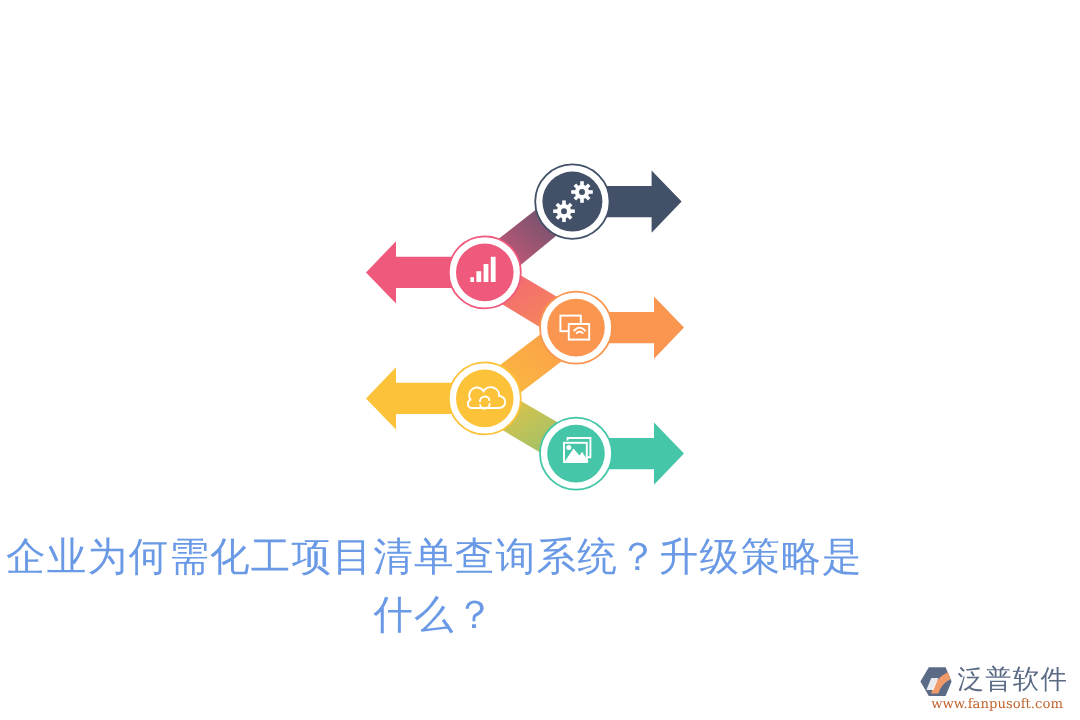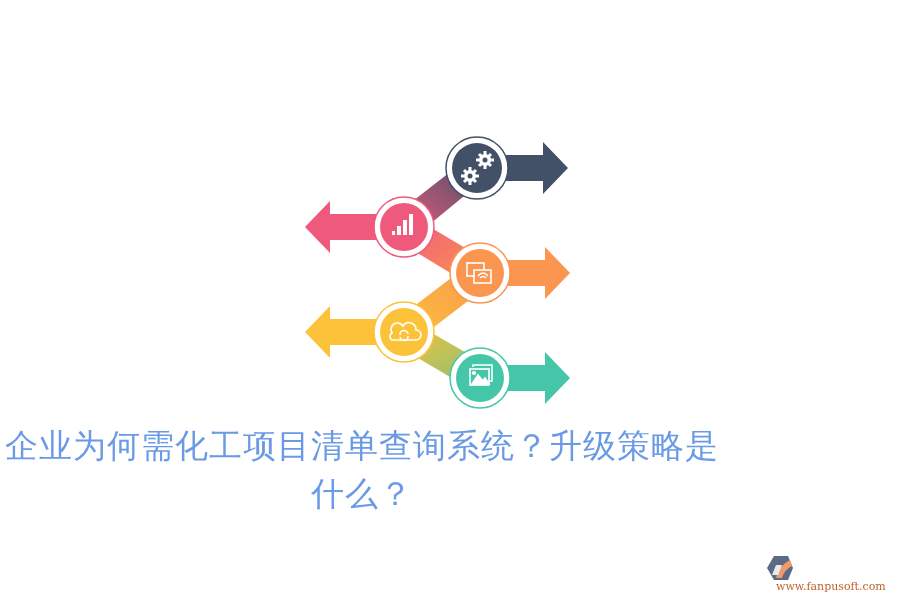--- a/index.html
+++ b/index.html
@@ -1,20 +1,20 @@
 <!DOCTYPE html>
 <html><head>
   <meta charset="utf-8">
   <style>
     html, body { margin: 0; padding: 0; background: #ffffff; }
     body { width: 900px; height: 600px; position: relative; overflow: hidden;
            font-family: "DejaVu Sans", "Liberation Sans", sans-serif; }
     #diagram { position: absolute; left: 0; top: 0; width: 900px; height: 430px; }
     .title {
-      position: absolute; left: 0; top: 422px; width: 724px; text-align: center;
+      position: absolute; left: 0; top: 440px; width: 724px; text-align: center;
       font-size: 33px; color: #6a9ae6; letter-spacing: 1px; line-height: 48px;
       font-family: "DejaVu Sans", sans-serif;
     }
     .logo { position: absolute; left: 766px; top: 553px; width: 130px; height: 44px; }
     .logo-icon { position: absolute; left: 0; top: 2px; width: 28px; height: 26px; }
     .logo-name { position: absolute; left: 32px; top: 0px; font-size: 22px; color: #5b6b86;
                  font-family: "DejaVu Sans", sans-serif; letter-spacing: 1px; line-height: 28px; }
     .logo-url { position: absolute; left: 10px; top: 27px; font-size: 11px; color: #c0622c;
                 font-family: "DejaVu Serif", serif; line-height: 14px; white-space: nowrap; }
   </style>
@@ -130,14 +130,15 @@
 </svg>
 
 <div class="title">企业为何需化工项目清单查询系统？升级策略是什么？</div>
 
 <div class="logo">
   <svg class="logo-icon" viewBox="0 0 28 26">
     <polygon points="8,1 22,1 27,13 22,25 8,25 1,13" fill="#5b6b86"></polygon>
     <path d="M10 23 q2 -12 14 -18 l2 6 q-8 4 -10 12 z" fill="#f09a6a"></path>
     <path d="M6 20 l4 -10 l6 0 l-4 10 z" fill="#ffffff" opacity="0.85"></path>
   </svg>
+  <span class="logo-name">泛普软件</span>
   <span class="logo-url">www.fanpusoft.com</span>
 </div>
 
 </body></html>

